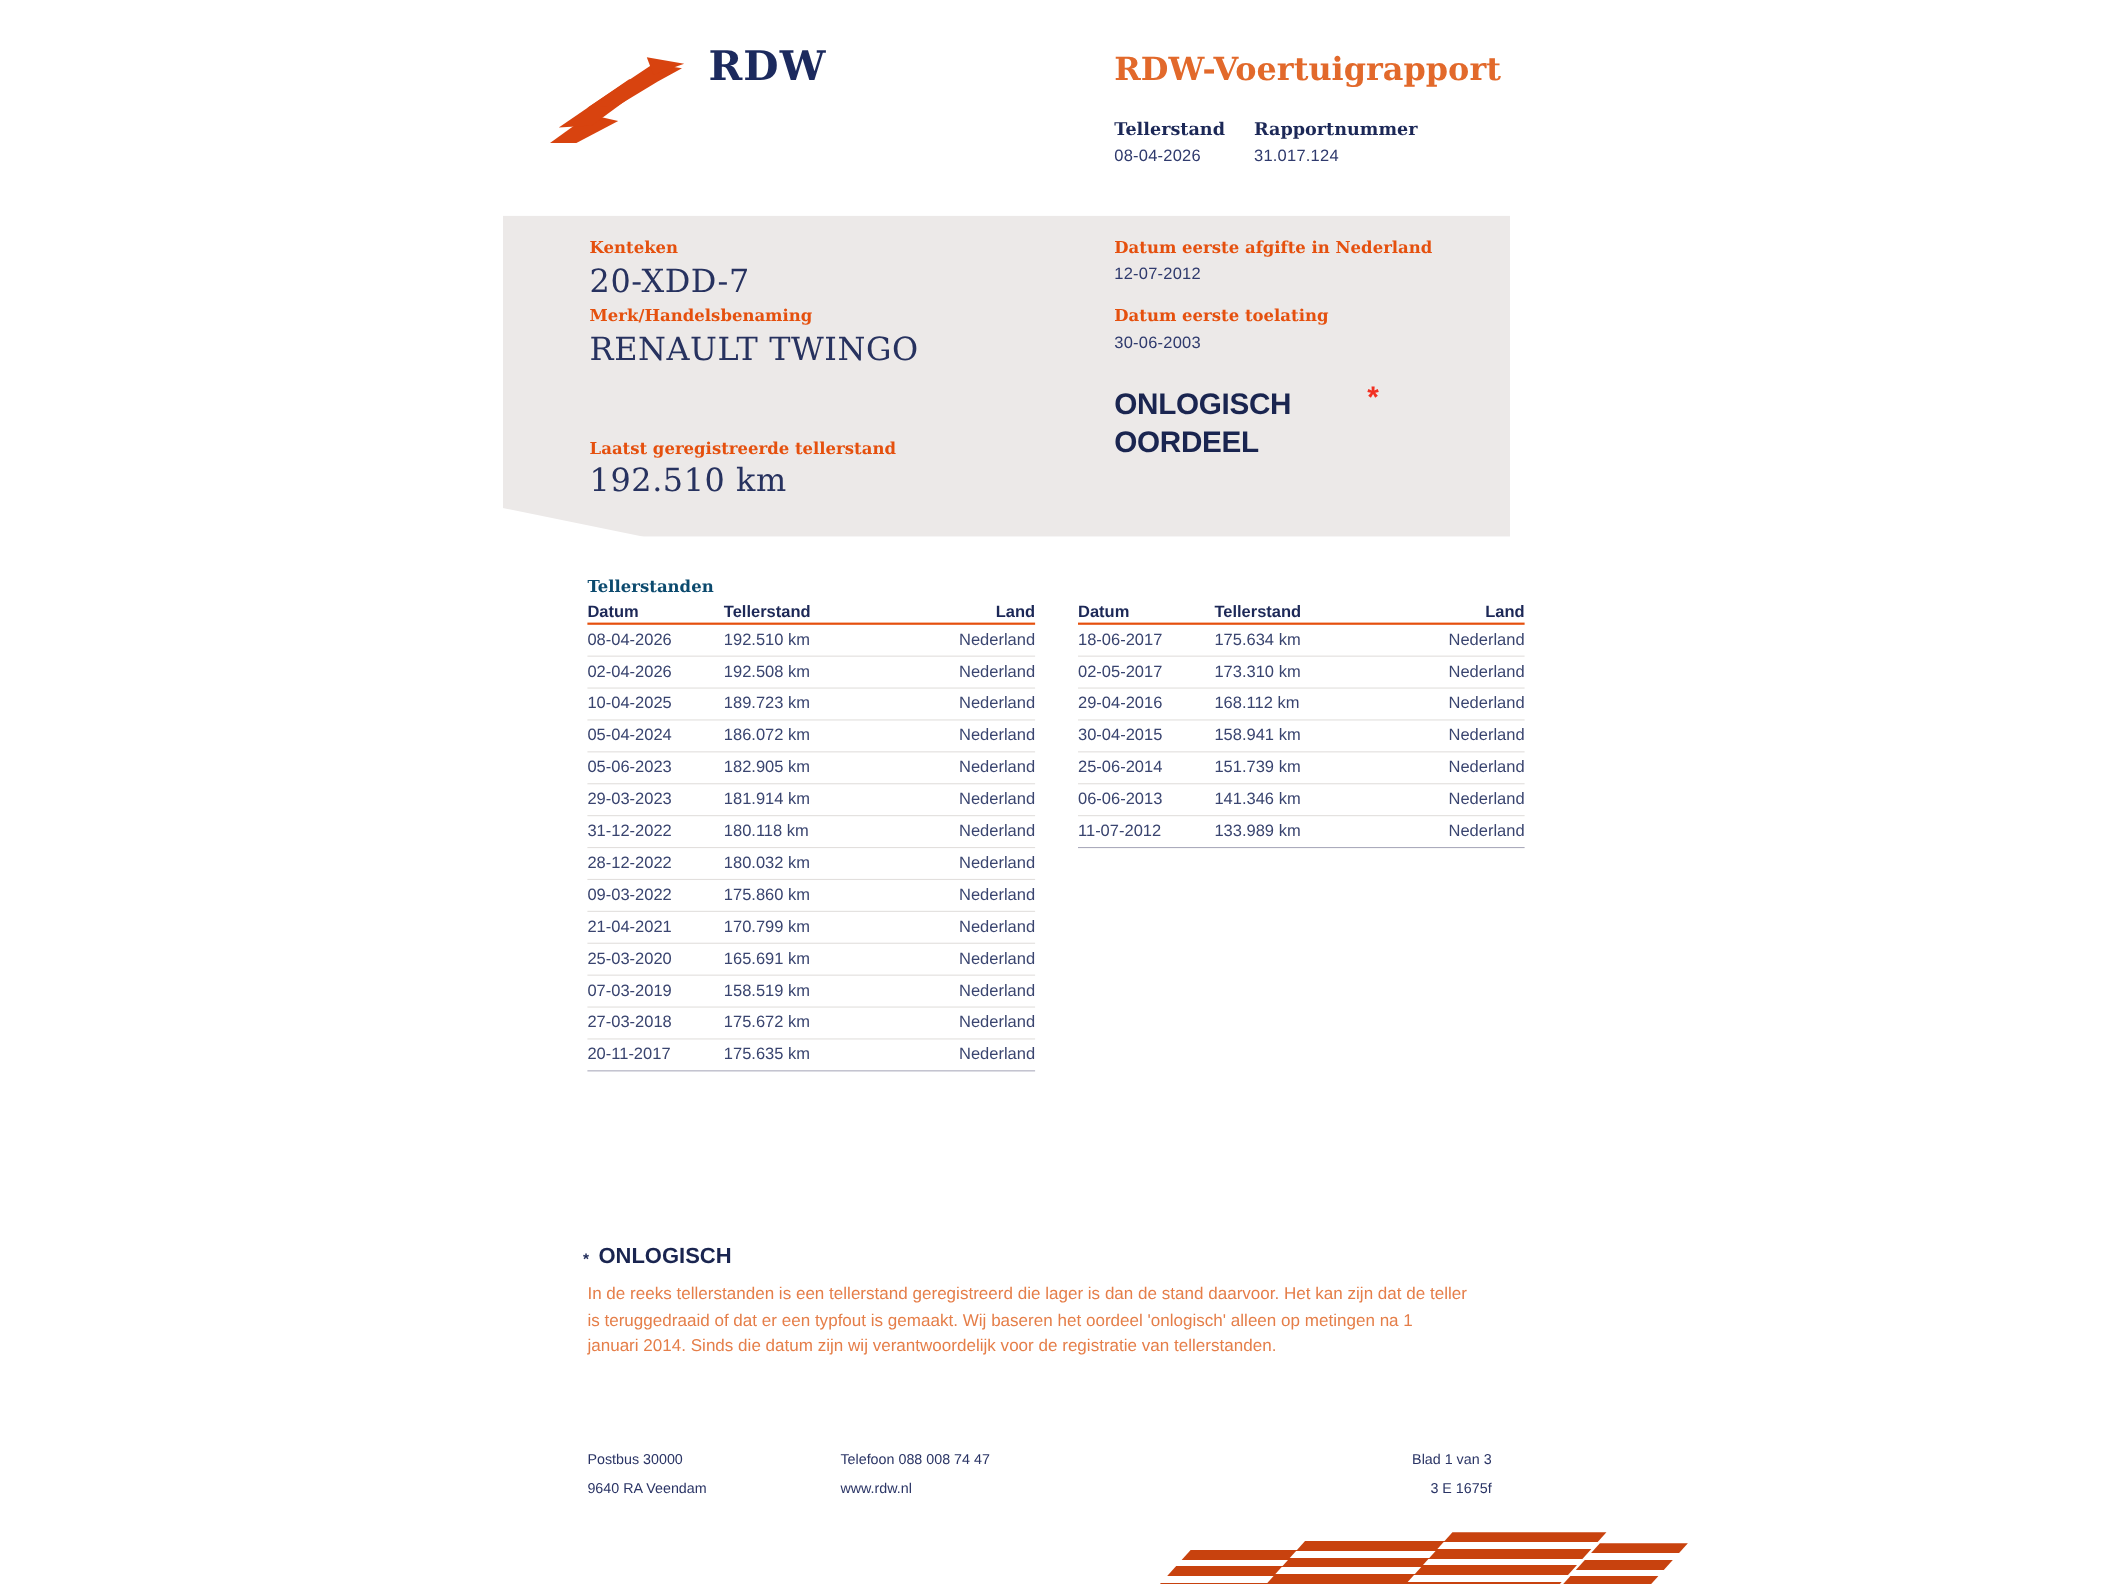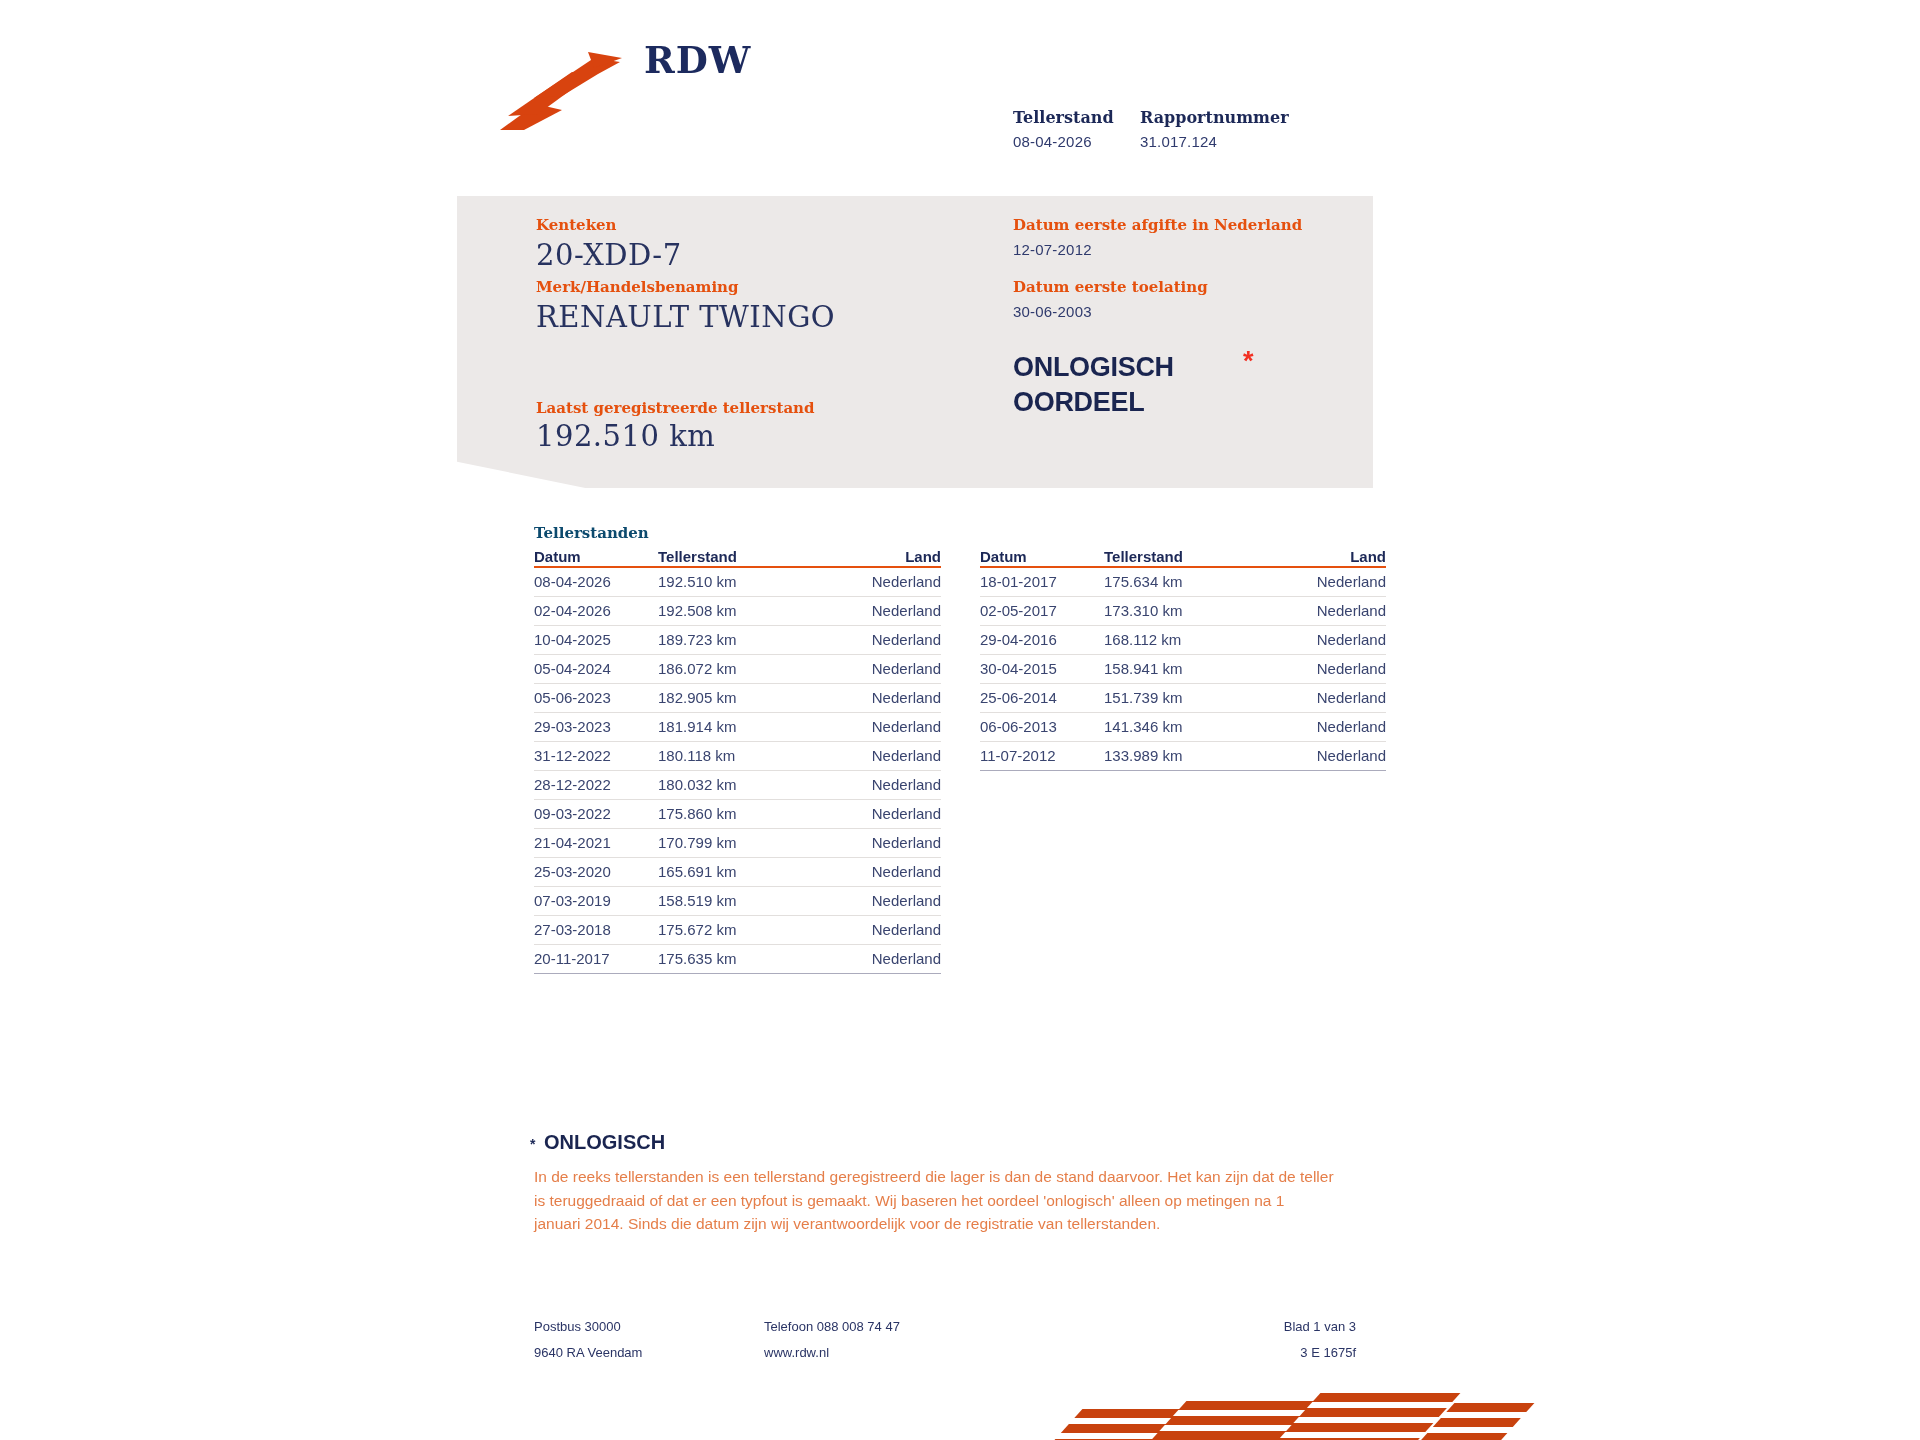--- a/index.html
+++ b/index.html
@@ -84,20 +84,21 @@
   <svg class="logo-icon" viewBox="0 0 124 80" aria-hidden="true">
     <g fill="#D8430F">
       <path d="M0,80 L36,54 L62,60 L24,80 Z"></path>
       <path d="M8,66 L72,22 L90,26 L38,64 Z"></path>
       <path d="M34,48 L94,8 L120,12 L98,24 L62,46 Z"></path>
       <path d="M88,2 L122,8 L94,18 Z"></path>
     </g>
   </svg>
   <span class="logo-text">RDW</span>
 
+  <div class="report-title">RDW-Voertuigrapport</div>
   <span class="lbl-navy pos-rapdat-l">Tellerstand</span>
   <span class="lbl-navy pos-rapnum-l">Rapportnummer</span>
   <span class="val-sm pos-rapdat-v">08-04-2026</span>
   <span class="val-sm pos-rapnum-v">31.017.124</span>
 
   <div class="summary-box"></div>
   <span class="lbl-orange pos-kent-l">Kenteken</span>
   <span class="val-big pos-kent-v">20-XDD-7</span>
   <span class="lbl-orange pos-merk-l">Merk/Handelsbenaming</span>
   <span class="val-big pos-merk-v">RENAULT TWINGO</span>
@@ -211,21 +212,21 @@
 
   <div class="mtable t-right">
     <div class="thead">
       <span class="c-datum">Datum</span>
       <span class="c-tell">Tellerstand</span>
       <span class="c-land">Land</span>
     </div>
     <div class="tbody">
 
         <div class="trow">
-          <span class="c-datum">18-01-2017</span>
+          <span class="c-datum">18-06-2017</span>
           <span class="c-tell">175.634 km</span>
           <span class="c-land">Nederland</span>
         </div>
 
         <div class="trow">
           <span class="c-datum">02-05-2017</span>
           <span class="c-tell">173.310 km</span>
           <span class="c-land">Nederland</span>
         </div>
 

